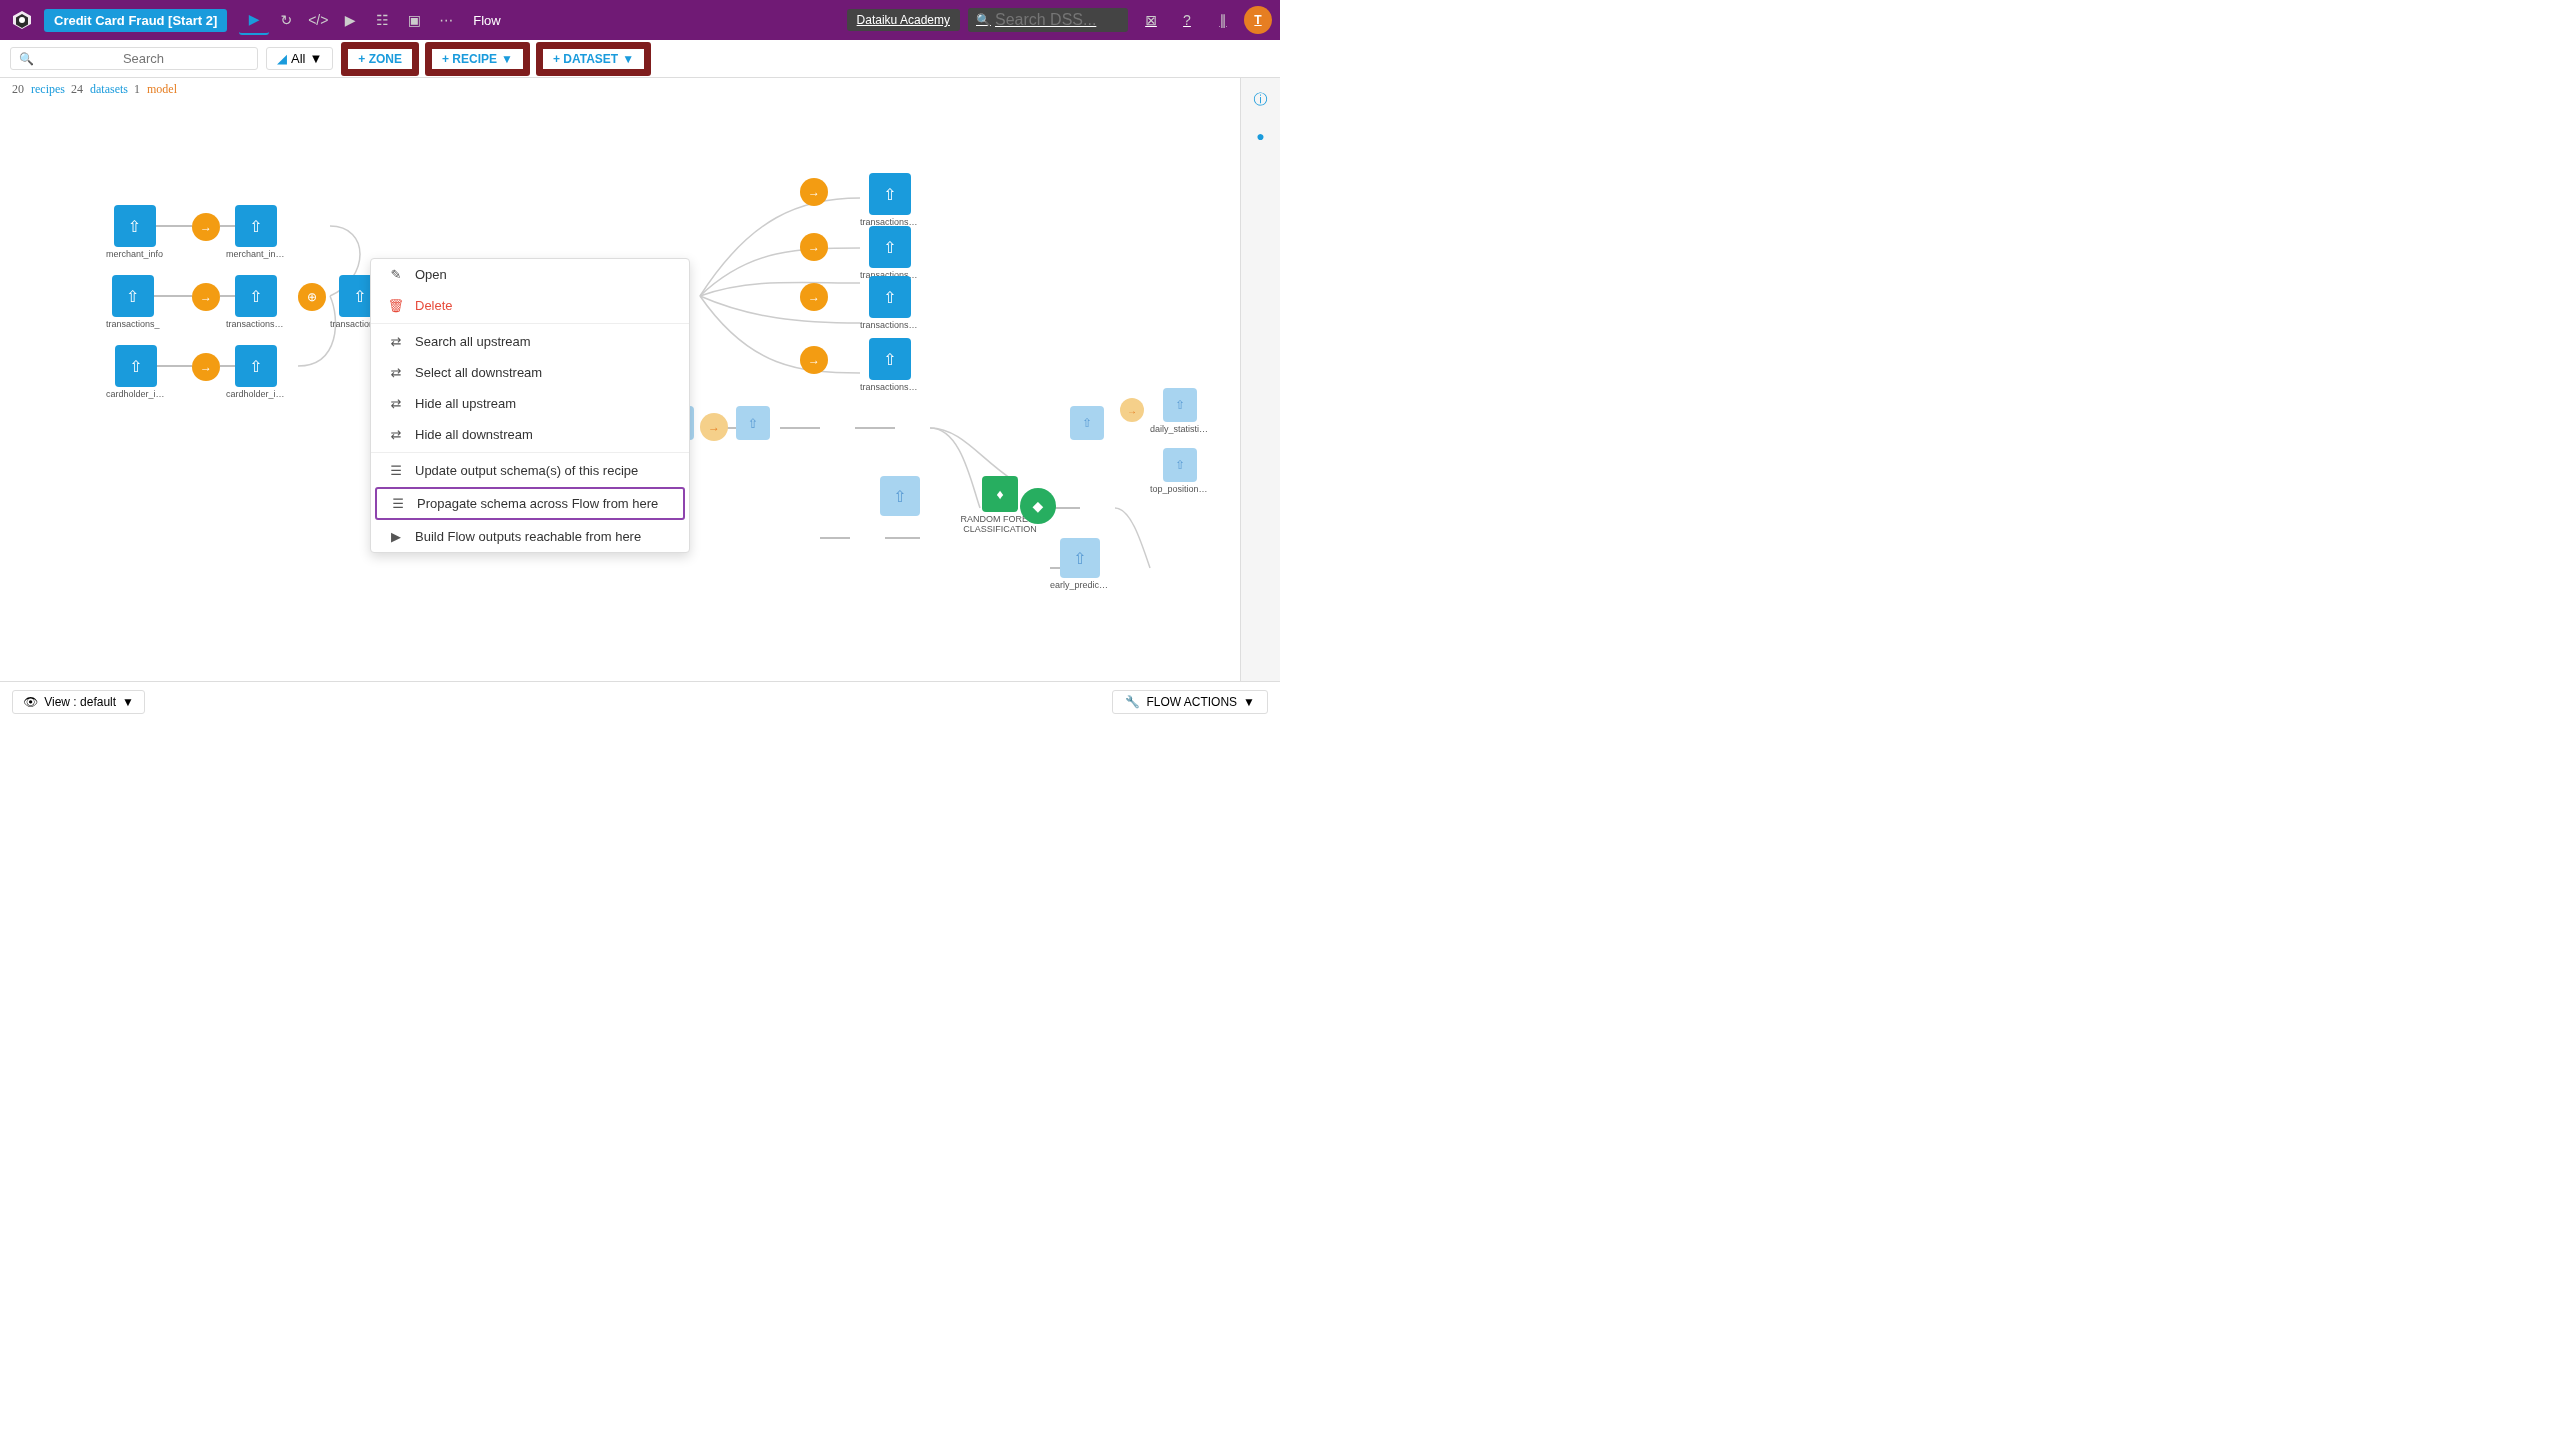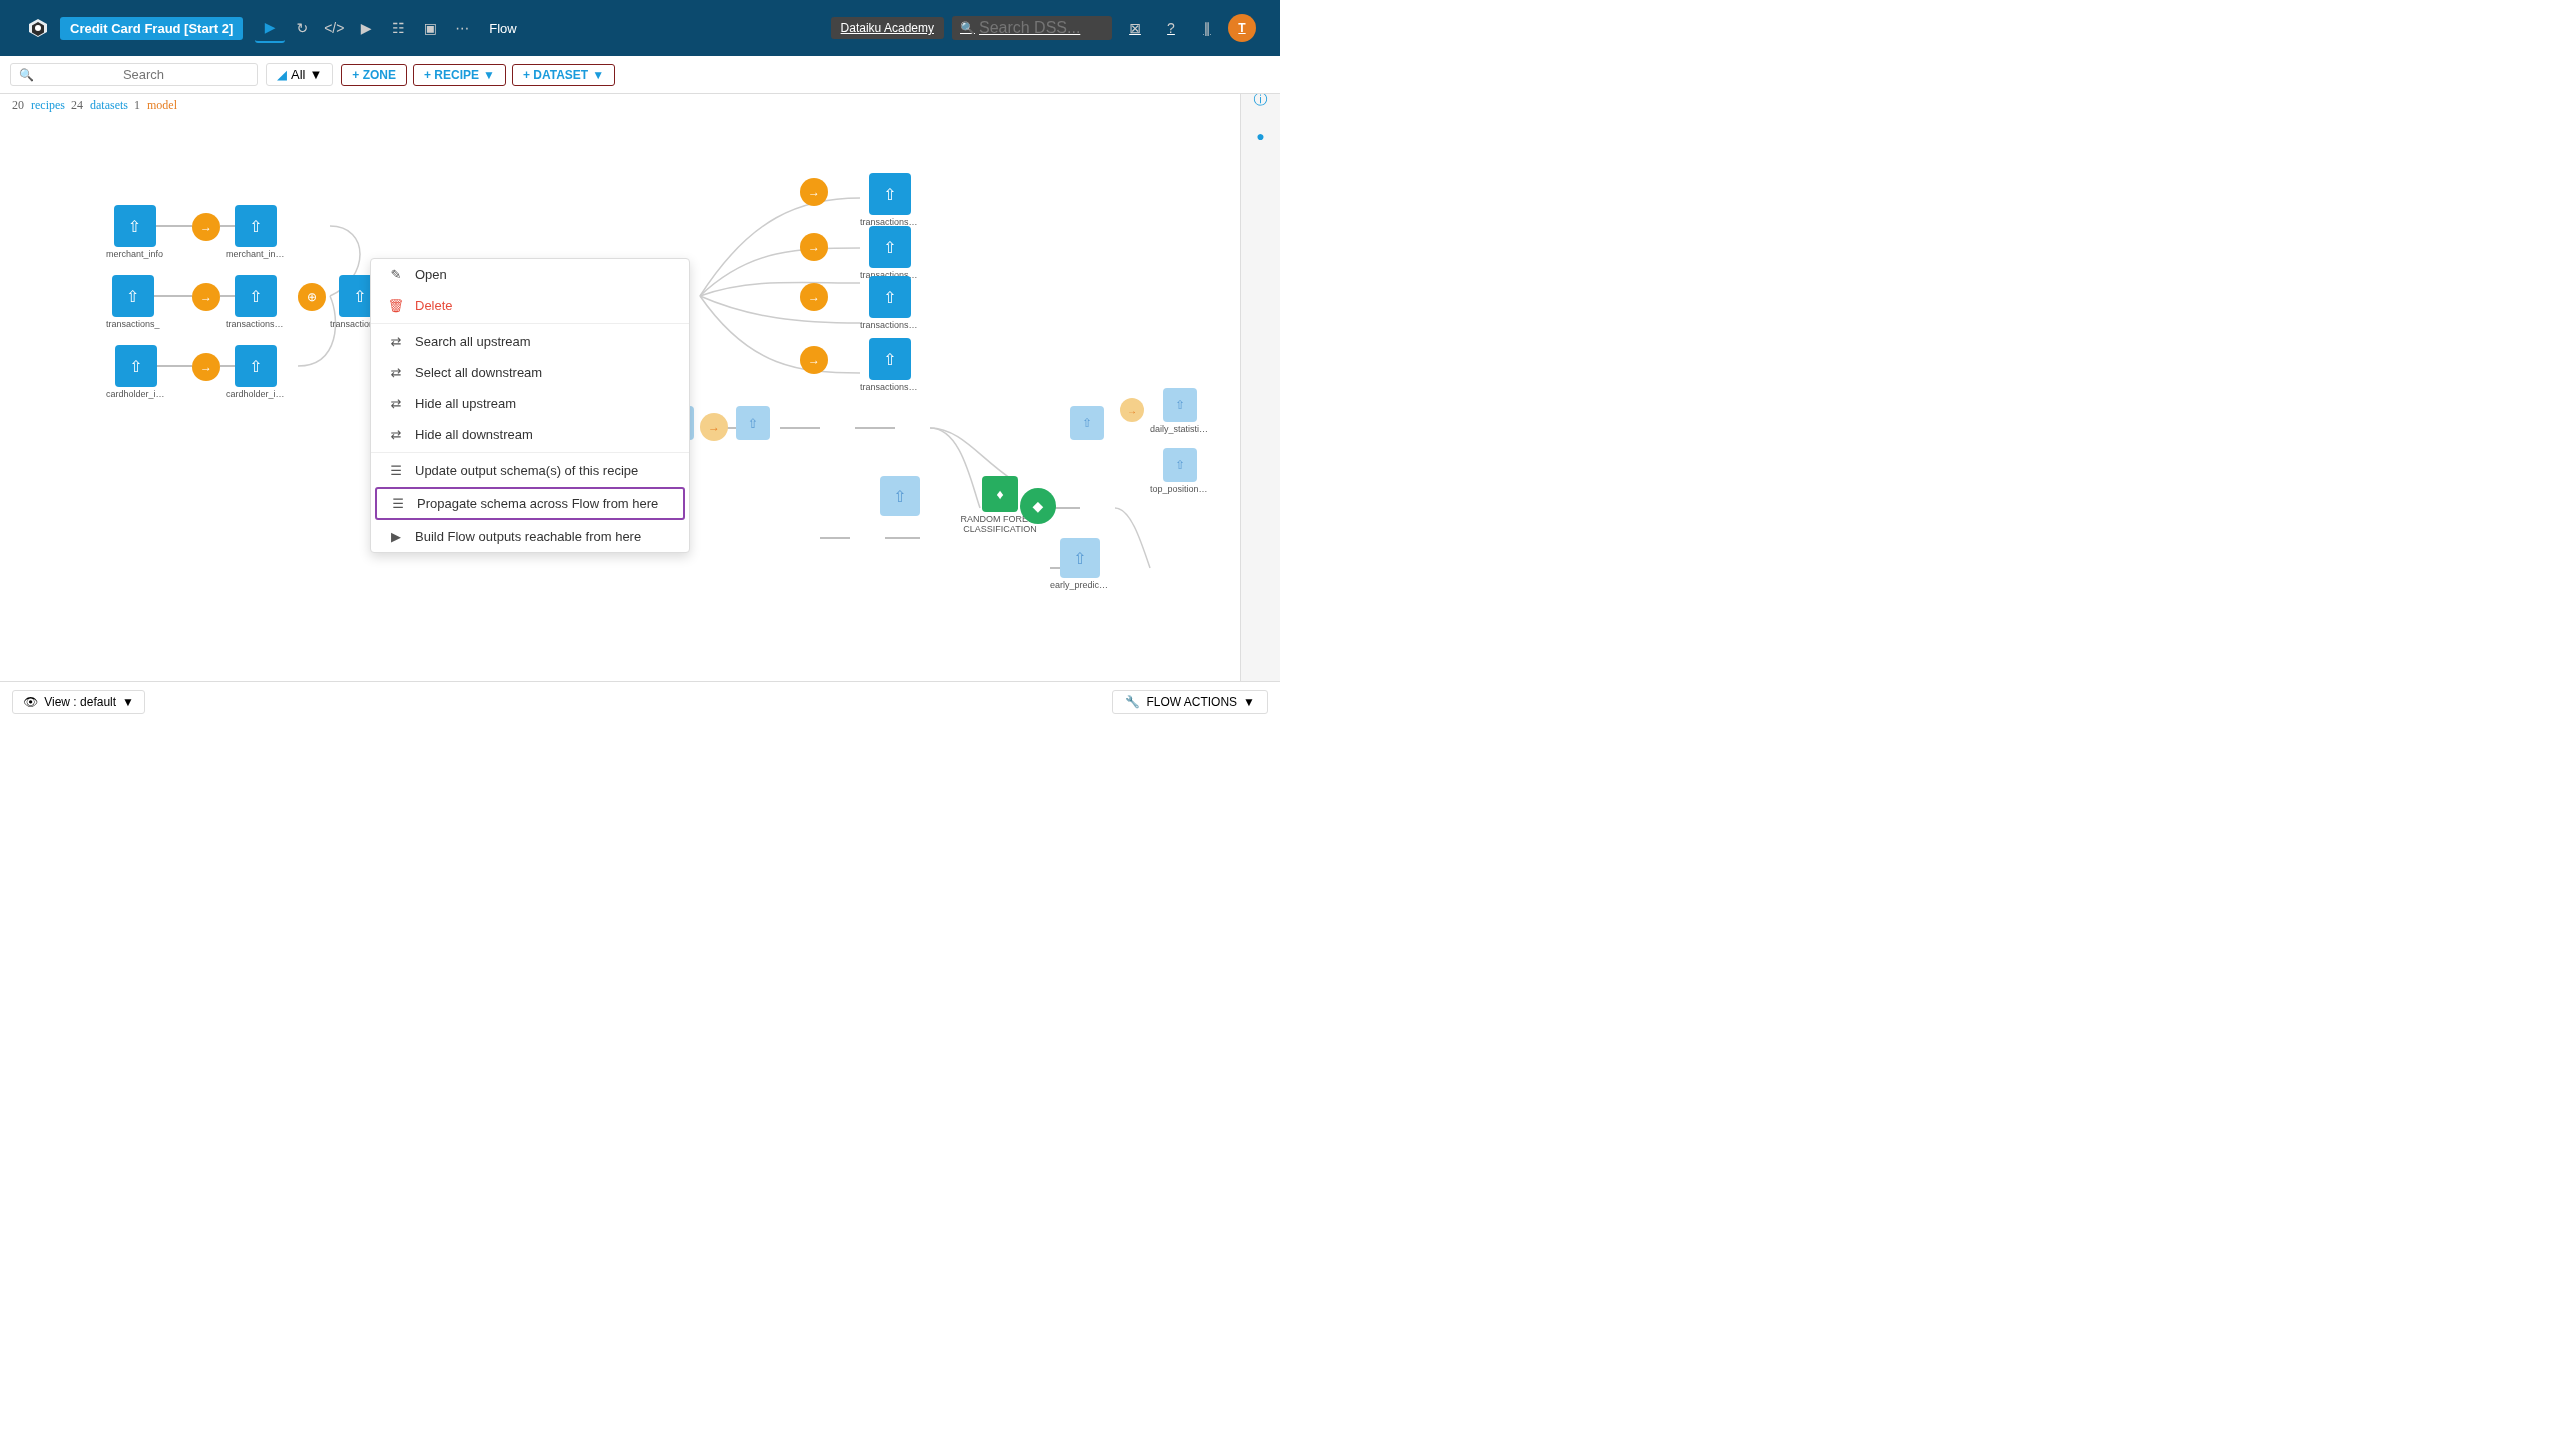--- a/index.html
+++ b/index.html
@@ -1,21 +1,21 @@
 <!DOCTYPE html>
 <html><head>
   <meta charset="utf-8">
   <style>
     * { box-sizing: border-box; margin: 0; padding: 0; }
     body { font-family: 'Segoe UI', Arial, sans-serif; background: #fff; width: 1280px; height: 721px; overflow: hidden; position: relative; }
 
     
     .navbar {
-      display: flex; align-items: center; height: 56px; background: #0c4a6e; color: #fff;
-      padding: 0 24px; gap: 4px; position: relative; z-index: 100;
+      display: flex; align-items: center; height: 40px; background: #701a75; color: #fff;
+      padding: 0 8px; gap: 4px; position: relative; z-index: 100;
     }
     .nav-logo { width: 28px; height: 28px; display: flex; align-items: center; justify-content: center; }
     .nav-logo svg { width: 22px; height: 22px; }
     .nav-project-name {
       background: #1a9bdc; color: #fff; padding: 4px 10px; border-radius: 3px;
       font-size: 13px; font-weight: 600; margin-left: 4px; white-space: nowrap;
     }
     .nav-icons { display: flex; align-items: center; gap: 2px; margin-left: 8px; }
     .nav-icon-btn {
       width: 30px; height: 30px; display: flex; align-items: center; justify-content: center;
@@ -52,21 +52,21 @@
       padding: 3px 8px; gap: 4px; width: 248px; background: #fff;
     }
     .toolbar-search input {
       border: none; outline: none; font-size: 13px; color: #333; width: 100%; text-align: center;
     }
     .filter-btn {
       display: flex; align-items: center; gap: 4px; border: 1px solid #ddd;
       border-radius: 3px; padding: 3px 10px; background: #fff; cursor: pointer; font-size: 13px;
     }
     .zone-btn, .recipe-btn, .dataset-btn {
-      display: flex; align-items: center; gap: 4px; border: 1px solid #7f1d1d;
+      display: flex; align-items: center; gap: 4px; border: 7px solid #7f1d1d;
       border-radius: 3px; padding: 3px 10px; background: #fff; cursor: pointer; font-size: 12px;
       color: #1a9bdc; font-weight: 600; margin-left: auto;
     }
     .toolbar-right { display: flex; align-items: center; gap: 6px; }
 
     
     .stats-bar {
       padding: 4px 12px; font-size: 12px; color: #666; font-family: Liberation Serif, serif;
     }
     .stats-bar a { color: #1a9bdc; text-decoration: none; }

